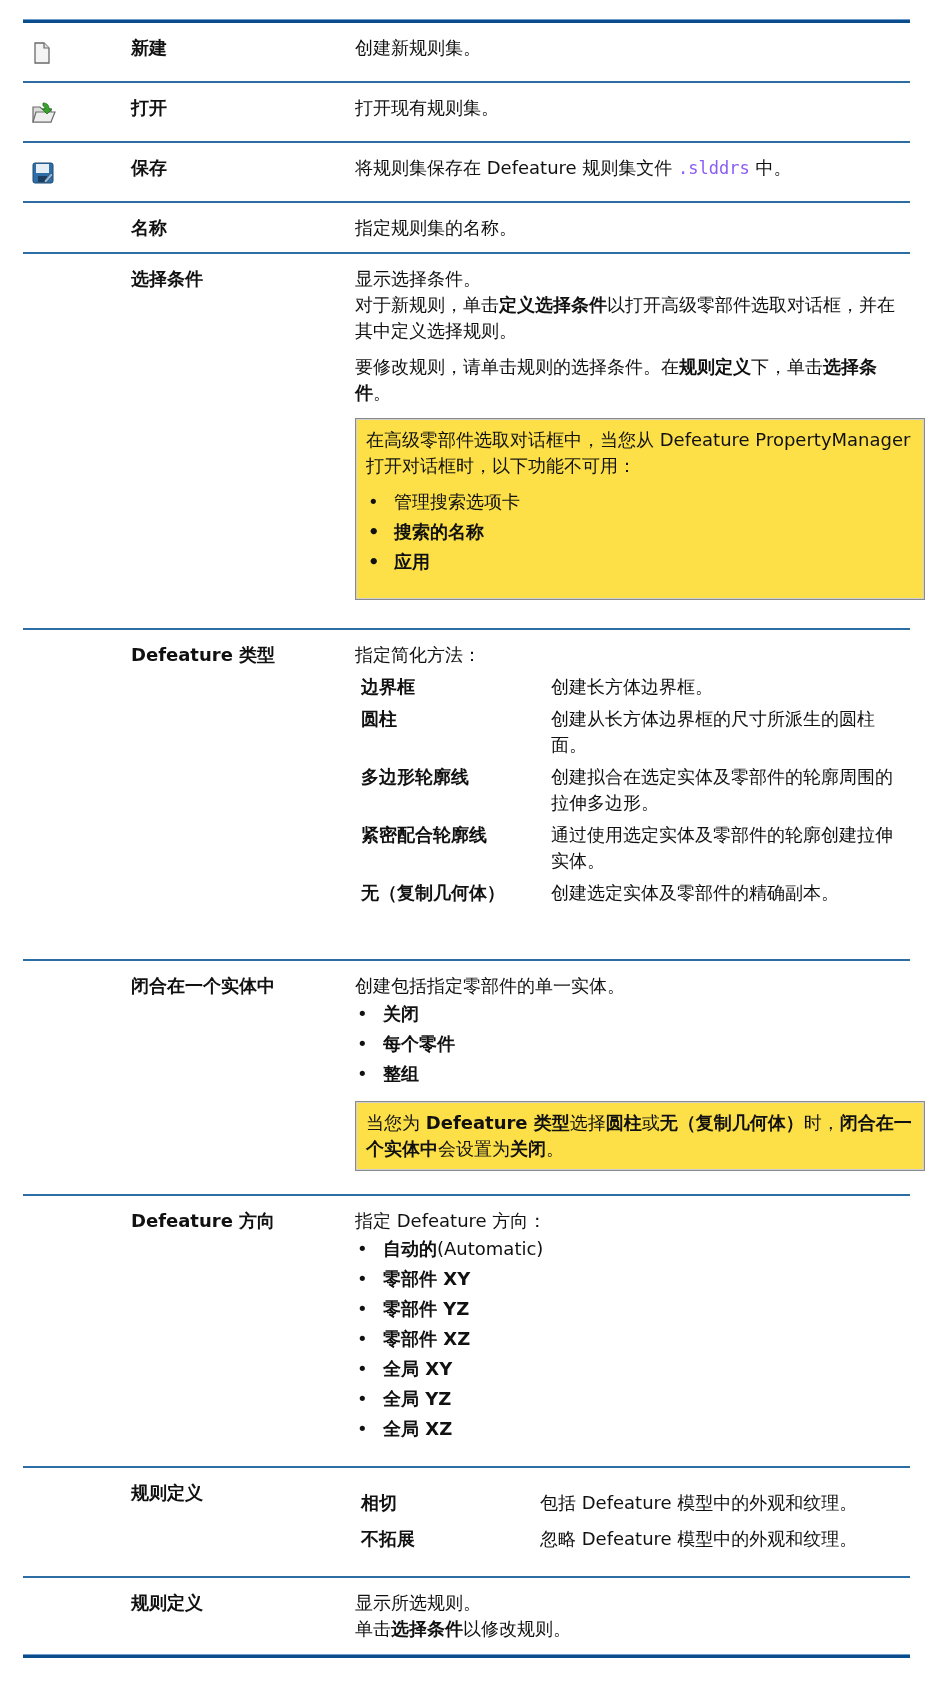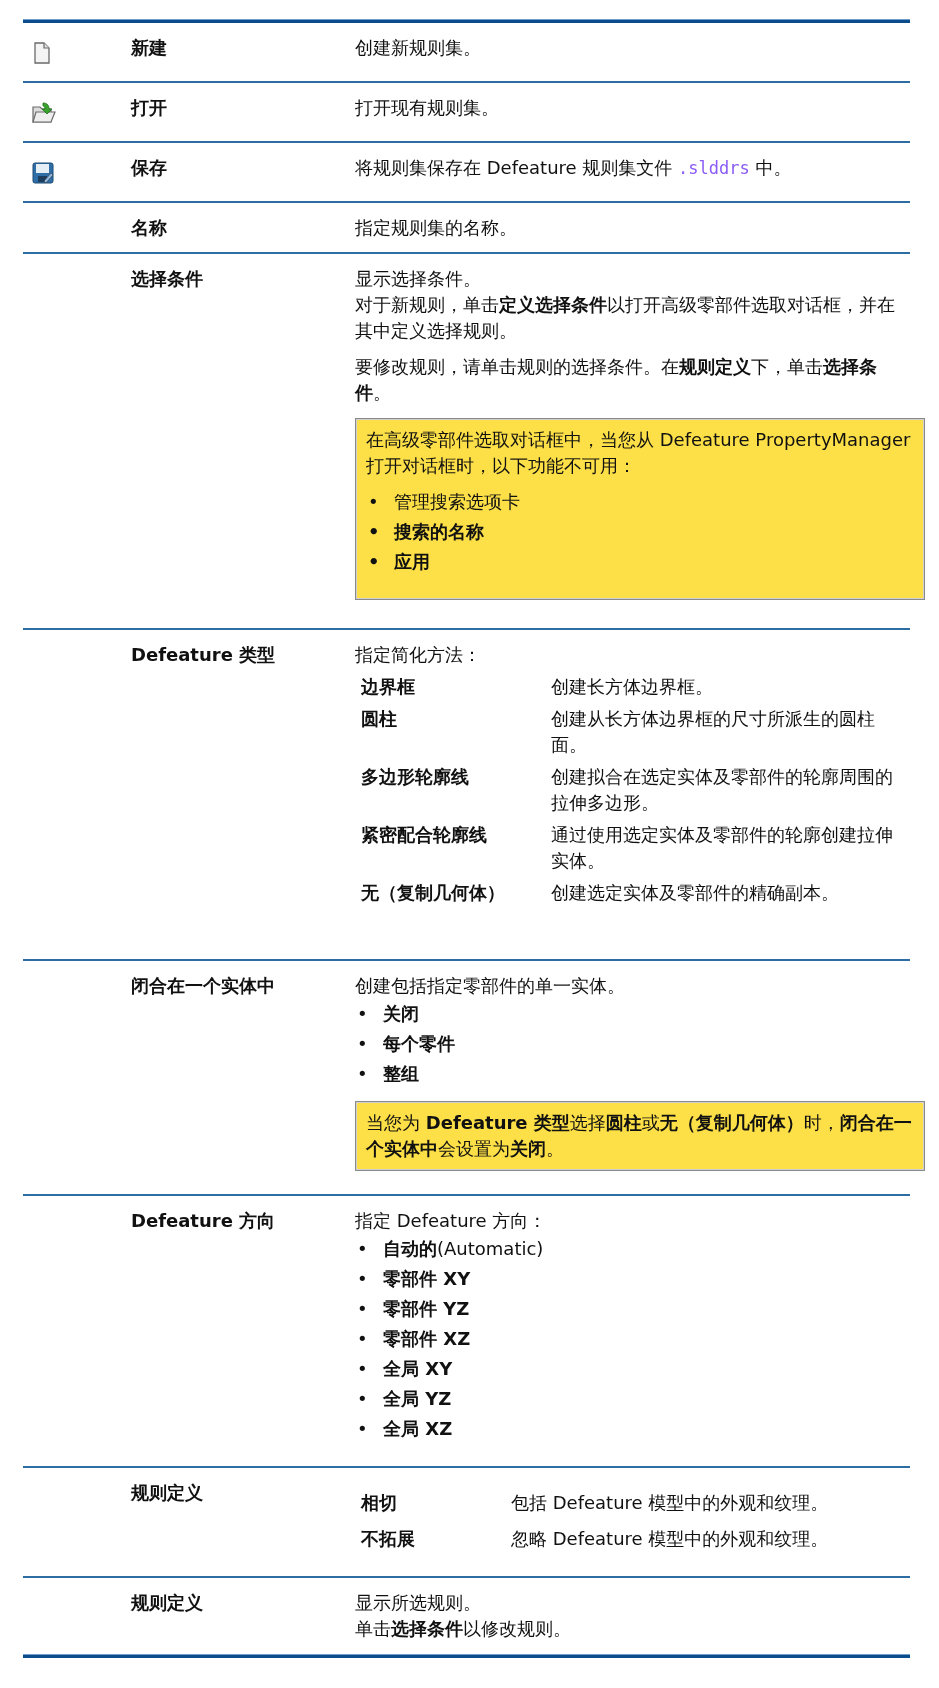--- a/index.html
+++ b/index.html
@@ -27,21 +27,21 @@
   .bl li::before { content: "•"; position: absolute; left: 2px; top: 0; }
   .plain-bl { margin: 0; padding: 0; list-style: none; }
   .plain-bl li { position: relative; padding-left: 28px; line-height: 30px; font-weight: bold; }
   .plain-bl li::before { content: "•"; position: absolute; left: 2px; top: 0; font-weight: normal; }
   .subtable { margin-top: 4px; }
   .subrow { display: flex; margin-top: 6px; line-height: 26px; }
   .subrow .k { width: 190px; padding-left: 6px; font-weight: bold; flex-shrink: 0; }
   .subrow .v { width: 345px; }
   .vis .subrow .k { width: 150px; }
   .vis .subrow .v { width: 400px; }
-  .vis .subrow { margin-top: 10px; }
+  .vis .subrow { margin-top: 10px; gap: 29px; }
 </style>
 </head>
 <body>
 
 <div class="table">
   <div class="rule-thick"></div>
 
   <div class="row" style="height:58px">
     <span class="icon">
       <svg width="22" height="24" viewBox="0 0 22 24">

